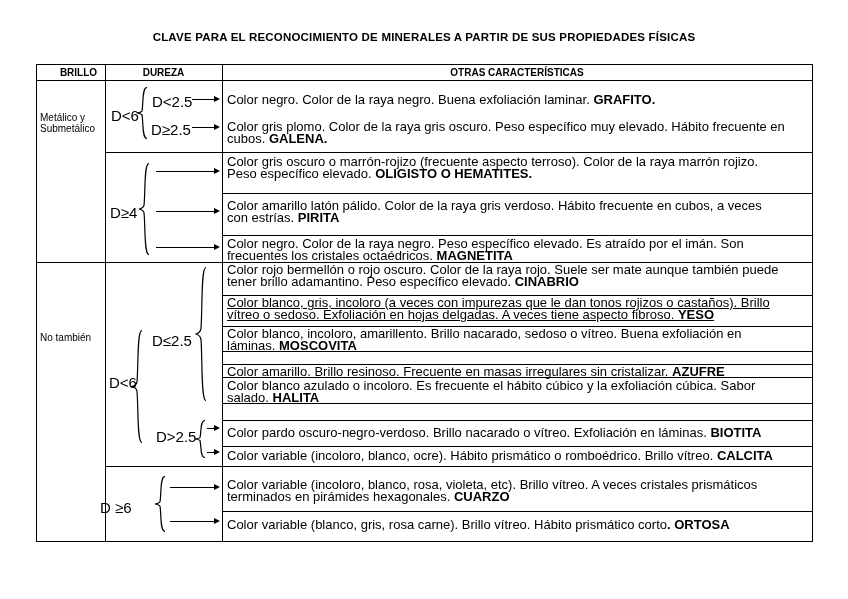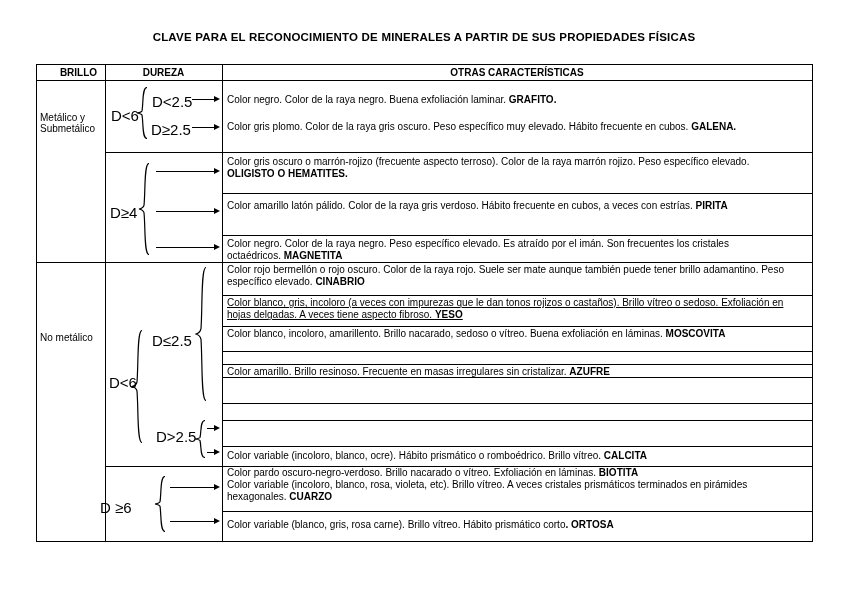--- a/index.html
+++ b/index.html
@@ -11,21 +11,21 @@
   .title{
     position:absolute;top:31px;left:0;width:100%;text-align:center;
     font-weight:bold;font-size:11.5px;letter-spacing:0.2px;
   }
   .outer{position:absolute;left:36px;top:64px;width:775px;height:476px;border:1px solid #000;}
   .vl{position:absolute;width:1px;background:#000;}
   .hl{position:absolute;height:1px;background:#000;}
   .th{position:absolute;font-weight:bold;font-size:10px;text-align:center;}
   .bl{position:absolute;font-size:10px;}
   .dl{position:absolute;font-size:15px;white-space:nowrap;}
-  .desc{position:absolute;left:227px;width:558px;font-size:10px;line-height:12.4px;}
+  .desc{position:absolute;left:227px;width:558px;font-size:13px;line-height:12.4px;}
   .desc b{font-weight:bold;}
   .brace{position:absolute;}
   .brace svg{display:block;}
   .arrow{position:absolute;height:0;border-top:1.2px solid #000;}
   .arrow:after{
     content:"";position:absolute;right:-2px;top:-4px;width:0;height:0;
     border-left:6px solid #000;border-top:3.5px solid transparent;border-bottom:3.5px solid transparent;
   }
 </style>
 </head>
@@ -52,21 +52,21 @@
   <div class="hl" style="left:222px;top:403px;width:590px;"></div>
   <div class="hl" style="left:222px;top:420px;width:590px;"></div>
   <div class="hl" style="left:222px;top:446px;width:590px;"></div>
   <div class="hl" style="left:222px;top:511px;width:590px;"></div>
 
   <div class="th" style="left:36px;top:67px;width:69px;padding-left:8px;">BRILLO</div>
   <div class="th" style="left:105px;top:67px;width:117px;">DUREZA</div>
   <div class="th" style="left:222px;top:67px;width:590px;">OTRAS CARACTERÍSTICAS</div>
 
   <div class="bl" style="left:40px;top:112px;width:62px;">Metálico y Submetálico</div>
-  <div class="bl" style="left:40px;top:332px;width:62px;">No metálico</div>
+  <div class="bl" style="left:40px;top:332px;width:62px;">No también</div>
 
   <div class="dl" style="left:111px;top:107px;">D&lt;6</div>
   <div class="dl" style="left:152px;top:93px;">D&lt;2.5</div>
   <div class="dl" style="left:151px;top:121px;">D≥2.5</div>
   <div class="dl" style="left:110px;top:204px;">D≥4</div>
   <div class="dl" style="left:109px;top:374px;">D&lt;6</div>
   <div class="dl" style="left:152px;top:332px;">D≤2.5</div>
   <div class="dl" style="left:156px;top:428px;">D&gt;2.5</div>
   <div class="dl" style="left:100px;top:499px;">D ≥6</div>
 
@@ -113,18 +113,19 @@
 
   <div class="desc" style="top:94px;"><span>Color negro. Color de la raya negro. Buena exfoliación laminar. </span><b>GRAFITO.</b></div>
   <div class="desc" style="top:121px;"><span>Color gris plomo. Color de la raya gris oscuro. Peso específico muy elevado. Hábito frecuente en cubos. </span><b>GALENA.</b></div>
   <div class="desc" style="top:156px;"><span>Color gris oscuro o marrón-rojizo (frecuente aspecto terroso). Color de la raya marrón rojizo. Peso específico elevado. </span><b>OLIGISTO O HEMATITES.</b></div>
   <div class="desc" style="top:200px;"><span>Color amarillo latón pálido. Color de la raya gris verdoso. Hábito frecuente en cubos, a veces con estrías. </span><b>PIRITA</b></div>
   <div class="desc" style="top:238px;"><span>Color negro. Color de la raya negro. Peso específico elevado. Es atraído por el imán. Son frecuentes los cristales octaédricos. </span><b>MAGNETITA</b></div>
   <div class="desc" style="top:264px;"><span>Color rojo bermellón o rojo oscuro. Color de la raya rojo. Suele ser mate aunque también puede tener brillo adamantino. Peso específico elevado. </span><b>CINABRIO</b></div>
   <div class="desc" style="top:297px;text-decoration:underline;"><span>Color blanco, gris, incoloro (a veces con impurezas que le dan tonos rojizos o castaños). Brillo vítreo o sedoso. Exfoliación en hojas delgadas. A veces tiene aspecto fibroso. </span><b>YESO</b></div>
   <div class="desc" style="top:328px;"><span>Color blanco, incoloro, amarillento. Brillo nacarado, sedoso o vítreo. Buena exfoliación en láminas. </span><b>MOSCOVITA</b></div>
   <div class="desc" style="top:366px;"><span>Color amarillo. Brillo resinoso. Frecuente en masas irregulares sin cristalizar. </span><b>AZUFRE</b></div>
-  <div class="desc" style="top:427px;margin-top:40px;"><span>Color pardo oscuro-negro-verdoso. Brillo nacarado o vítreo. Exfoliación en láminas. </span><b>BIOTITA</b></div>
+  <div class="desc" style="top:380px;"><span>Color blanco azulado o incoloro. Es frecuente el hábito cúbico y la exfoliación cúbica. Sabor salado. </span><b>HALITA</b></div>
+  <div class="desc" style="top:427px;"><span>Color pardo oscuro-negro-verdoso. Brillo nacarado o vítreo. Exfoliación en láminas. </span><b>BIOTITA</b></div>
   <div class="desc" style="top:450px;"><span>Color variable (incoloro, blanco, ocre). Hábito prismático o romboédrico. Brillo vítreo. </span><b>CALCITA</b></div>
   <div class="desc" style="top:479px;"><span>Color variable (incoloro, blanco, rosa, violeta, etc). Brillo vítreo. A veces cristales prismáticos terminados en pirámides hexagonales. </span><b>CUARZO</b></div>
   <div class="desc" style="top:519px;"><span>Color variable (blanco, gris, rosa carne). Brillo vítreo. Hábito prismático corto</span><b>. ORTOSA</b></div>
 
 </div>
 
 </body></html>

